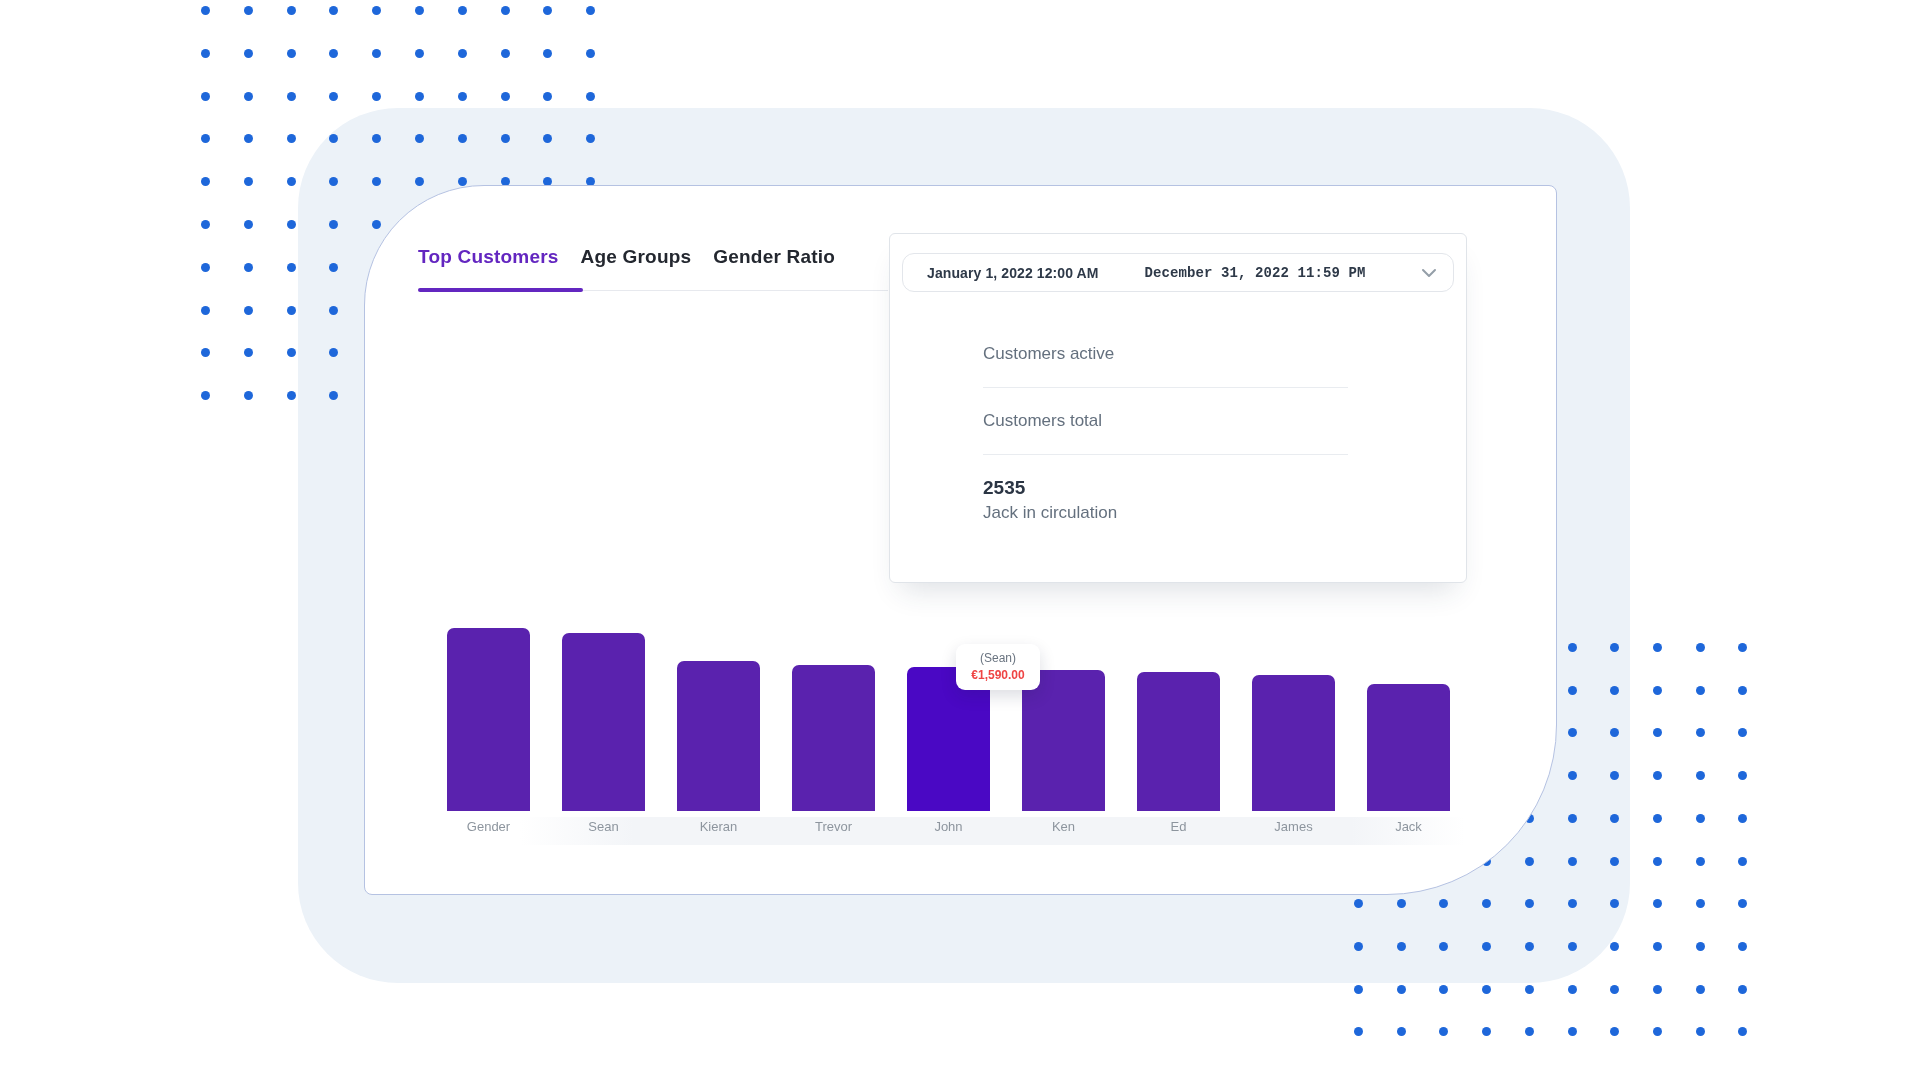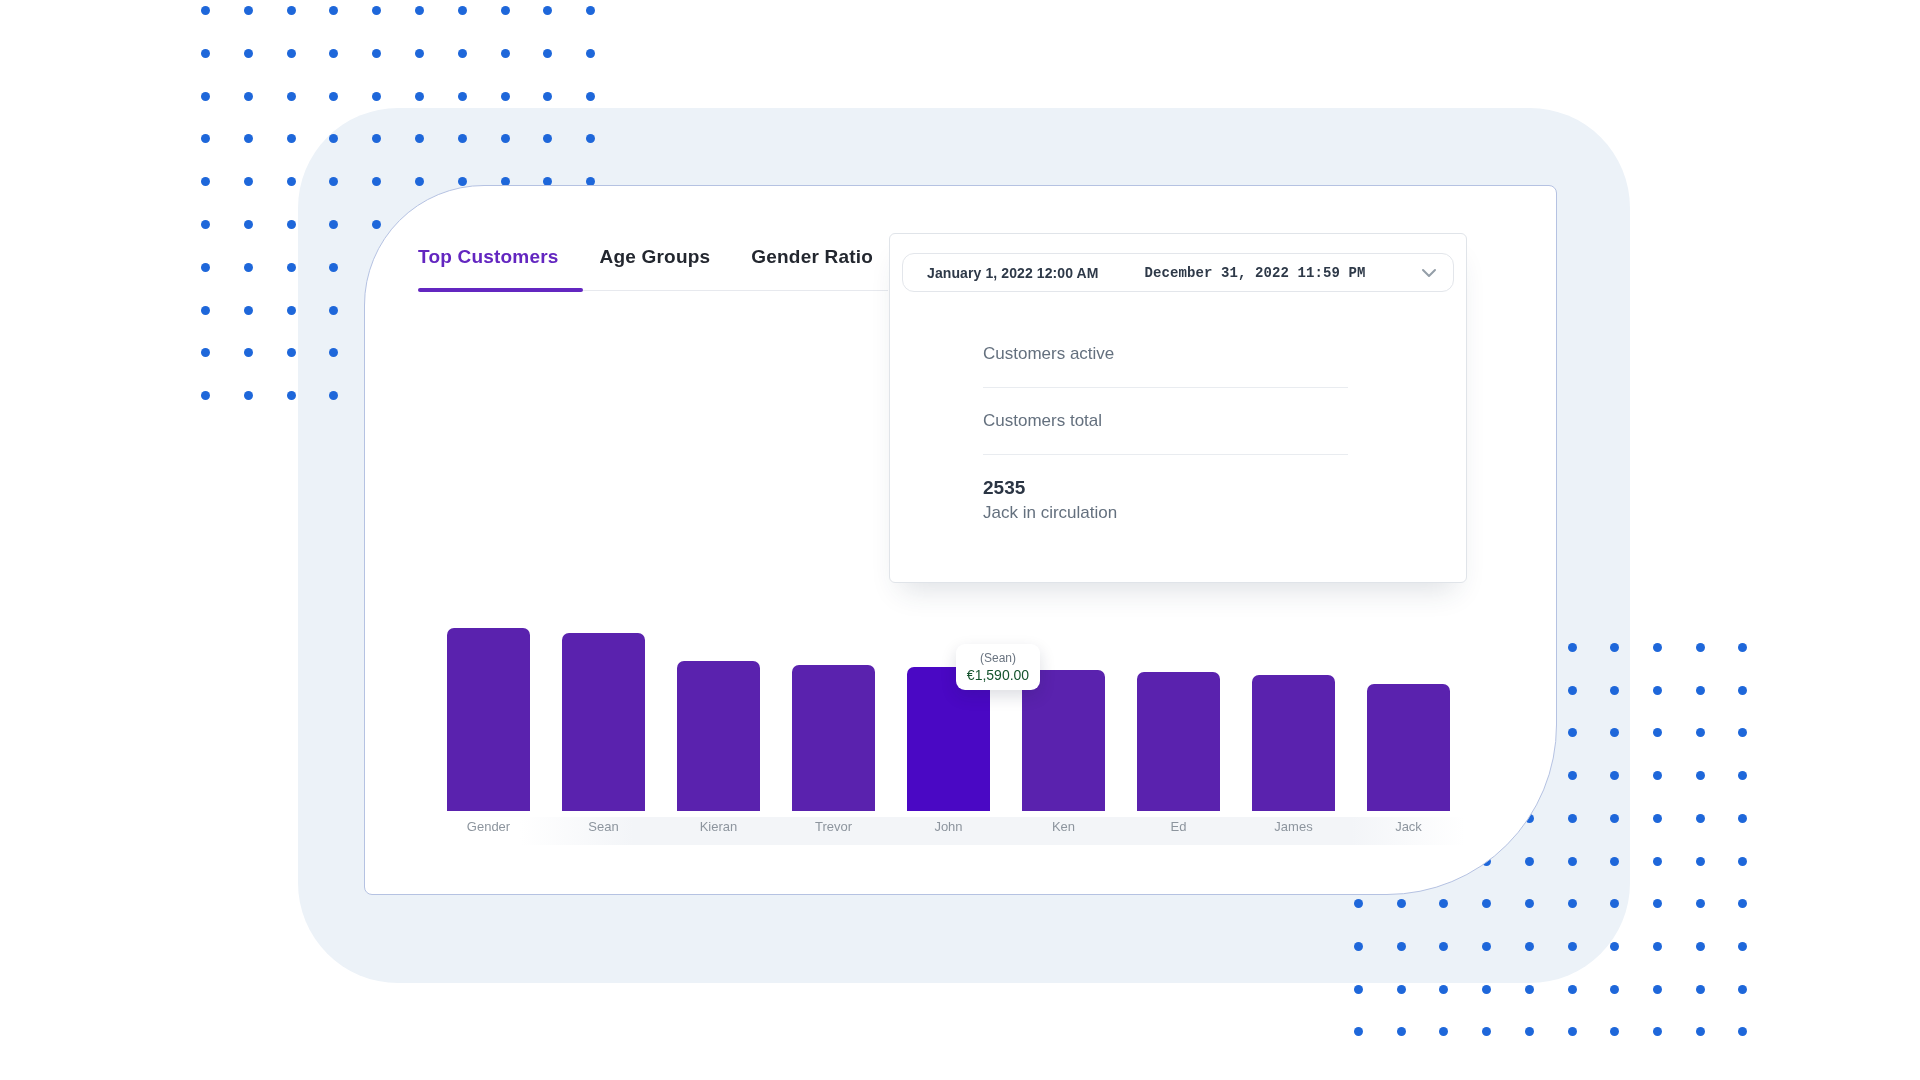--- a/index.html
+++ b/index.html
@@ -13,21 +13,21 @@
   
   .dot-grid{position:absolute;inset:0;z-index:2;pointer-events:none;}
   .dot{position:absolute;width:9px;height:9px;border-radius:50%;background:var(--dot-color,#1e67da);}
 
   
   .card{position:absolute;left:364px;top:185px;width:1191px;height:708px;
         background:#ffffff;border:1.5px solid var(--card-border,#b5c2e2);
         border-radius:120px 8px 170px 8px;z-index:3;}
 
   
-  .tabs{position:absolute;left:418px;top:246px;display:flex;gap:41px;z-index:4;}
+  .tabs{position:absolute;left:418px;top:246px;display:flex;gap:22px;z-index:4;}
   .tab{font-size:19px;font-weight:600;color:#23272f;letter-spacing:.2px;cursor:pointer;}
   .tab.active{color:var(--accent,#6326c0);}
   .tab-hairline{position:absolute;left:418px;top:290px;width:470px;height:1px;background:#e7e9ee;z-index:4;}
   .tab-underline{position:absolute;left:418px;top:288px;width:165px;height:4px;border-radius:3px;
                  background:var(--accent,#6326c0);z-index:5;}
 
   
   .chart-layer{position:absolute;inset:0;z-index:4;}
   .axis-band{position:absolute;left:520px;top:817px;width:945px;height:28px;
              background:linear-gradient(90deg,rgba(240,242,246,0) 0%,#f3f5f8 12%,#f3f5f8 88%,rgba(240,242,246,0) 100%);}
@@ -47,21 +47,21 @@
   .stats{position:absolute;left:93px;top:106px;width:365px;}
   .stat-number{font-size:19px;font-weight:700;color:#2b3544;line-height:23px;}
   .stat-label{font-size:17px;color:#64707e;line-height:24px;margin-top:2px;}
   .stat-divider{height:1px;background:#e9ecf0;margin:21px 0;}
 
   
   .tooltip{position:absolute;left:956px;top:644px;width:84px;height:46px;background:#ffffff;
            border-radius:9px;z-index:6;display:flex;flex-direction:column;justify-content:center;
            align-items:center;box-shadow:0 6px 16px rgba(20,30,60,.15);}
   .tooltip-name{font-size:12px;color:#6a7480;line-height:15px;}
-  .tooltip-value{font-size:14px;font-weight:400;color:#14532d;line-height:18px;}
+  .tooltip-value{font-size:12px;font-weight:700;color:#ef4444;line-height:18px;}
 </style>
 </head>
 <body>
 
 <div class="page" style="--accent: #6326c0; --dot-color: #1e67da; --bg-tint: #ecf2f8; --card-border: #b5c2e2;">
 
   <div class="bg-tint"></div>
 
   <div class="dot-grid" id="dots-tl">
       <div class="dot" style="left: 201px; top: 6px;"></div>

